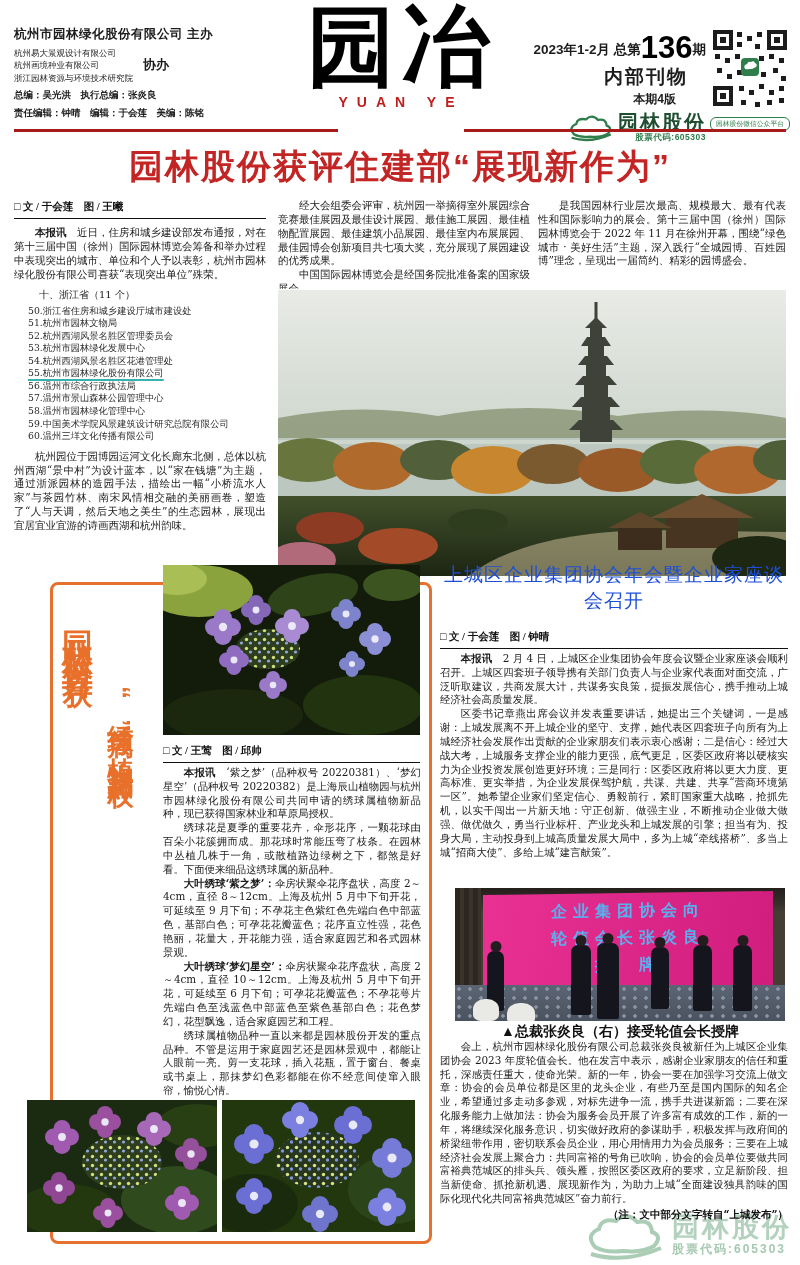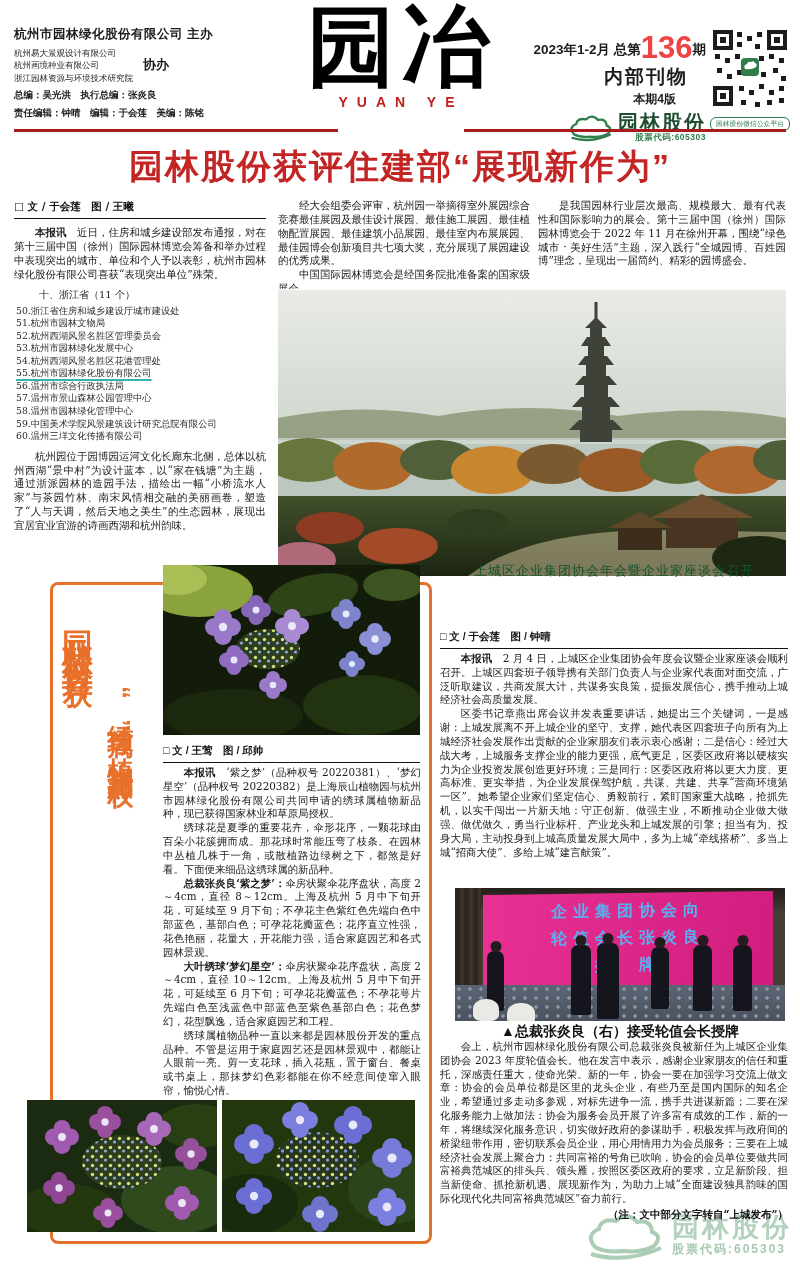--- a/index.html
+++ b/index.html
@@ -11,56 +11,56 @@
   .pub-line{font-size:12.5px;font-weight:bold;letter-spacing:.5px;}
   .coorg-row{display:flex;align-items:center;margin-top:4px;}
   .coorg-col{font-size:8.5px;line-height:1.45;color:#222;}
   .co-role{font-size:13px;font-weight:bold;margin-left:10px;}
   .staff{font-size:9.5px;margin-top:5px;font-weight:bold;color:#222;}
   #mast-title{left:278px;top:0px;width:246px;text-align:center;}
   .title-zh{font-family:"DejaVu Serif",serif;font-size:88px;line-height:1.05;font-weight:bold;color:#000000;letter-spacing:6px;}
   .title-en{font-size:14px;font-weight:bold;color:#bf1f1f;letter-spacing:9px;margin-top:2px;}
   #mast-right{left:518px;top:34px;width:188px;text-align:right;color:#1c1c1c;}
   .issue-line{white-space:nowrap;font-weight:bold;font-size:13.5px;}
-  .issue-no{font-size:31px;color:#ef4444;font-weight:bold;line-height:.9;vertical-align:-4px;}
+  .issue-no{font-size:31px;color:#000000;font-weight:bold;line-height:.9;vertical-align:-4px;}
   .pub-type{font-size:19px;font-weight:bold;letter-spacing:2px;margin:2px 18px 0 0;}
   .edition{font-size:12px;font-weight:bold;margin:1px 30px 0 0;}
   .brandrow{display:flex;justify-content:flex-end;align-items:center;gap:5px;margin-top:4px;}
   .brand-name{font-size:20px;font-weight:bold;color:#1e4d30;letter-spacing:2px;line-height:1;}
   .brand-stock{font-size:8.5px;color:#2f7d4b;font-weight:bold;letter-spacing:.5px;}
   #qr-block{left:710px;top:28px;width:80px;text-align:center;}
   .qr-caption{margin-top:3px;border:1px solid #2f7d4b;border-radius:6px;color:#2f7d4b;font-size:6.8px;padding:1px 0;white-space:nowrap;}
   .rule{background:#a81b1b;height:3px;}
   
   #main-headline{left:0;top:144px;width:800px;text-align:center;font-size:34px;font-weight:bold;color:#c32424;letter-spacing:2px;}
-  .byline{font-size:10.5px;font-weight:bold;color:#111;border-bottom:1.5px solid #111;padding-bottom:4px;}
+  .byline{font-size:10.5px;font-weight:bold;color:#111;border-bottom:1.5px solid #111;padding-bottom:4px;font-family:Liberation Serif, serif;}
   .body1{font-size:10.5px;line-height:1.32;color:#1a1a1a;}
   .body1 p,.body2 p{margin:0;text-indent:2em;text-align:justify;}
   .lead-label{font-weight:bold;}
   #col1{left:14px;top:200px;width:252px;height:380px;overflow:hidden;}
   #col2{left:278px;top:199px;width:252px;height:90px;overflow:hidden;}
   #col3{left:538px;top:199px;width:248px;height:90px;overflow:hidden;}
   .list-title{font-size:10px;margin:7px 0 3px 2.5em;color:#1a1a1a;}
-  .award-list{font-size:9.3px;line-height:1.35;margin-left:2px;color:#2a2a2a;}
+  .award-list{font-size:9.3px;line-height:1.35;margin-left:14px;color:#2a2a2a;}
   .award-list .hl{text-decoration:underline;text-decoration-color:#35b3ac;text-decoration-thickness:2px;text-underline-offset:3px;}
   #photo-pagoda{left:278px;top:290px;width:508px;height:286px;}
   
   #box-orange{left:50px;top:582px;width:376px;height:656px;border:3px solid #e4722e;border-radius:8px;}
   .vtitle{writing-mode:vertical-rl;font-weight:bold;color:#e8702a;font-family:"Liberation Sans",sans-serif;}
   #vtitleA{left:56px;top:606px;font-size:31px;letter-spacing:9px;}
   #vtitleB{left:104px;top:686px;font-size:26px;letter-spacing:5px;}
   #photo-hmain{left:163px;top:565px;width:257px;height:170px;}
   #byline2{left:163px;top:744px;width:257px;}
   #article2-body{left:163px;top:766px;width:258px;height:330px;overflow:hidden;}
   .body2{font-size:10.4px;line-height:1.33;color:#1a1a1a;}
   #photo-fl-left{left:27px;top:1100px;width:190px;height:132px;}
   #photo-fl-right{left:222px;top:1100px;width:193px;height:132px;}
   .photo-frame{background:#000;}
   
-  #assoc-kicker{left:440px;top:562px;width:348px;text-align:center;font-size:13px;color:#14532d;letter-spacing:1px;}
+  #assoc-kicker{left:440px;top:562px;width:348px;text-align:center;font-size:19px;color:#1d4ed8;letter-spacing:1px;}
   #assoc-headline{left:440px;top:588px;width:348px;text-align:center;font-size:21.5px;font-weight:bold;color:#111;}
   #assoc-byline{left:440px;top:630px;width:348px;}
   #assoc-body1{left:440px;top:652px;width:348px;height:234px;overflow:hidden;}
   #assoc-body2{left:440px;top:1040px;width:348px;height:166px;overflow:hidden;}
   #assoc-caption{left:455px;top:1023px;width:330px;text-align:center;font-size:14px;font-weight:bold;color:#111;}
   #assoc-note{left:440px;top:1208px;width:348px;text-align:right;font-size:10.5px;font-weight:bold;color:#111;z-index:5;}
   
   #photo-meeting{left:455px;top:888px;width:330px;height:133px;overflow:hidden;background:linear-gradient(#241f1a,#35302a 12%,#443d34 18%);}
   .mp-backdrop{position:absolute;left:28px;top:5px;width:290px;height:94px;background:linear-gradient(100deg,#e93193,#d01d7e);transform:skewY(-.8deg);}
   .mp-line{text-align:center;font-size:16px;font-weight:bold;color:#58b1ef;letter-spacing:6px;line-height:1.7;}
@@ -311,21 +311,21 @@
     </svg>
   </div>
 
   <div class="abs" id="byline2">
     <div class="byline">□ 文 / 王莺　图 / 邱帅</div>
   </div>
 
   <div class="abs serif body2" id="article2-body">
     <p><span class="lead-label">本报讯　</span><span>‘紫之梦’（品种权号 20220381）、‘梦幻星空’（品种权号 20220382）是上海辰山植物园与杭州市园林绿化股份有限公司共同申请的绣球属植物新品种，现已获得国家林业和草原局授权。</span></p>
     <p><span>绣球花是夏季的重要花卉，伞形花序，一颗花球由百朵小花簇拥而成。那花球时常能压弯了枝条。在园林中丛植几株于一角，或散植路边绿树之下，都煞是好看。下面便来细品这绣球属的新品种。</span></p>
-    <p><span class="lead-label">总裁张炎良‘紫之梦’：</span><span>伞房状聚伞花序盘状，高度 2～4cm，直径 8～12cm。上海及杭州 5 月中下旬开花，可延续至 9 月下旬；不孕花主色紫红色先端白色中部蓝色，基部白色；可孕花花瓣蓝色；花序直立性强，花色艳丽，花量大，开花能力强，适合家庭园艺和各式园林景观。</span></p>
+    <p><span class="lead-label">大叶绣球‘紫之梦’：</span><span>伞房状聚伞花序盘状，高度 2～4cm，直径 8～12cm。上海及杭州 5 月中下旬开花，可延续至 9 月下旬；不孕花主色紫红色先端白色中部蓝色，基部白色；可孕花花瓣蓝色；花序直立性强，花色艳丽，花量大，开花能力强，适合家庭园艺和各式园林景观。</span></p>
     <p><span class="lead-label">大叶绣球‘梦幻星空’：</span><span>伞房状聚伞花序盘状，高度 2～4cm，直径 10～12cm。上海及杭州 5 月中下旬开花，可延续至 6 月下旬；可孕花花瓣蓝色；不孕花萼片先端白色至浅蓝色中部蓝色至紫色基部白色；花色梦幻，花型飘逸，适合家庭园艺和工程。</span></p>
     <p><span>绣球属植物品种一直以来都是园林股份开发的重点品种。不管是运用于家庭园艺还是园林景观中，都能让人眼前一亮。剪一支花球，插入花瓶，置于窗台、餐桌或书桌上，那抹梦幻色彩都能在你不经意间使窜入眼帘，愉悦心情。</span></p>
   </div>
 
   <div class="abs photo-frame" id="photo-fl-left">
     <svg width="190" height="132" viewBox="0 0 190 132">
       <rect width="190" height="132" fill="#1b2b12"></rect>
       <ellipse cx="150" cy="100" rx="56" ry="34" fill="#2f4a1c"></ellipse>
       <ellipse cx="40" cy="110" rx="50" ry="26" fill="#24380f"></ellipse>
       <ellipse cx="170" cy="26" rx="40" ry="22" fill="#283f14"></ellipse>

